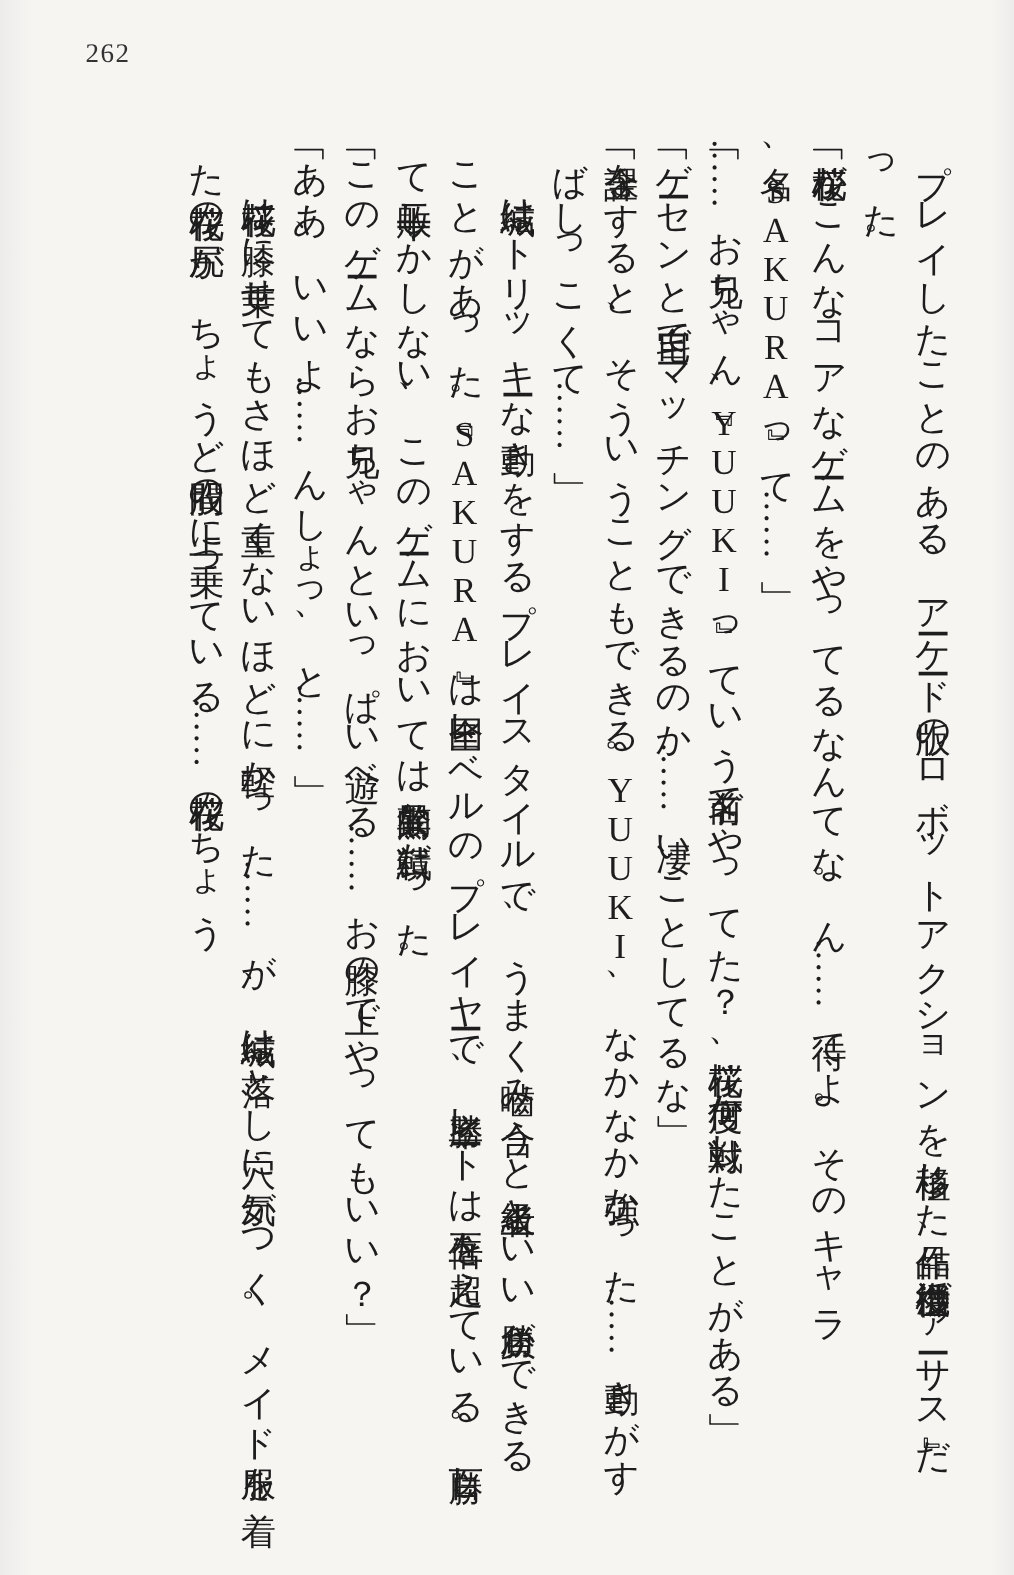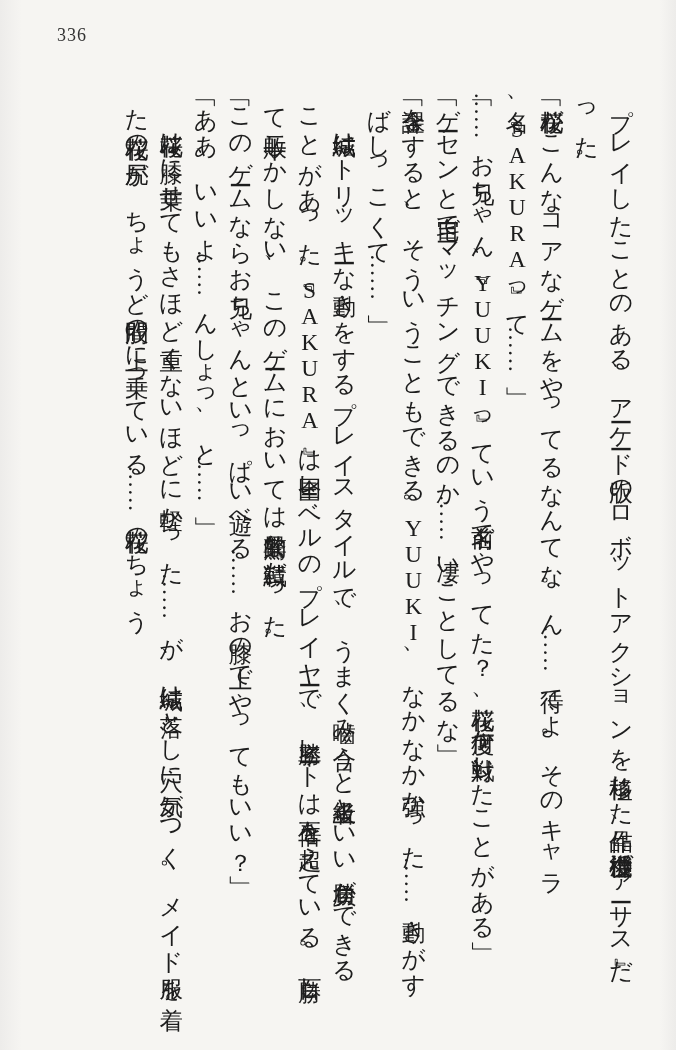--- a/index.html
+++ b/index.html
@@ -42,21 +42,21 @@
     text-rendering: optimizeLegibility;
   }
   .text-block p { margin: 0; padding: 0; }
   .text-block p.indent { text-indent: 1em; }
   .latin { text-orientation: upright; }
 </style>
 </head>
 <body>
 
 <div class="page">
-  <div class="page-number">336</div>
+  <div class="page-number">262</div>
   <div class="text-block">
       <p>プレイしたことのある、アーケード版のロボットアクションを移植した作品、『機神復活ヴァーサス』だった。</p>
       <p>「桜花がこんなコアなゲームをやってるなんてな。ん……待てよ。そのキャラ名、『<span class="latin">SAKURA</span>』って……」</p>
       <p>「……お兄ちゃん、『<span class="latin">YUUKI</span>』っていう名前でやってた？　桜花、何度か対戦したことがある」</p>
       <p>「ゲーセンと自宅でマッチングできるのか……凄いことしてるな」</p>
       <p>「課金をすると、そういうこともできる。<span class="latin">YUUKI</span>、なかなか強かった……動きがすばしっこくて……」</p>
       <p class="indent">結城はトリッキーな動きをするプレイスタイルで、うまく嚙み合うと上級者といい勝負ができることがあった。『<span class="latin">SAKURA</span>』は全国レベルのプレイヤーで、勝率レートは五倍を超えている。百勝して二十敗しかしない、このゲームにおいては驚異的な戦績だった。</p>
       <p>「このゲームならお兄ちゃんといっぱい遊べる……お膝の上でやってもいい？」</p>
       <p>「ああ、いいよ……んしょっ、と……」</p>
       <p class="indent">桜花は膝に乗せてもさほど重くないほどに軽かった……が、結城は落とし穴に気がつく。メイド服を着た桜花の尻が、ちょうど股間の上に乗っている……桜花のちょう</p>

